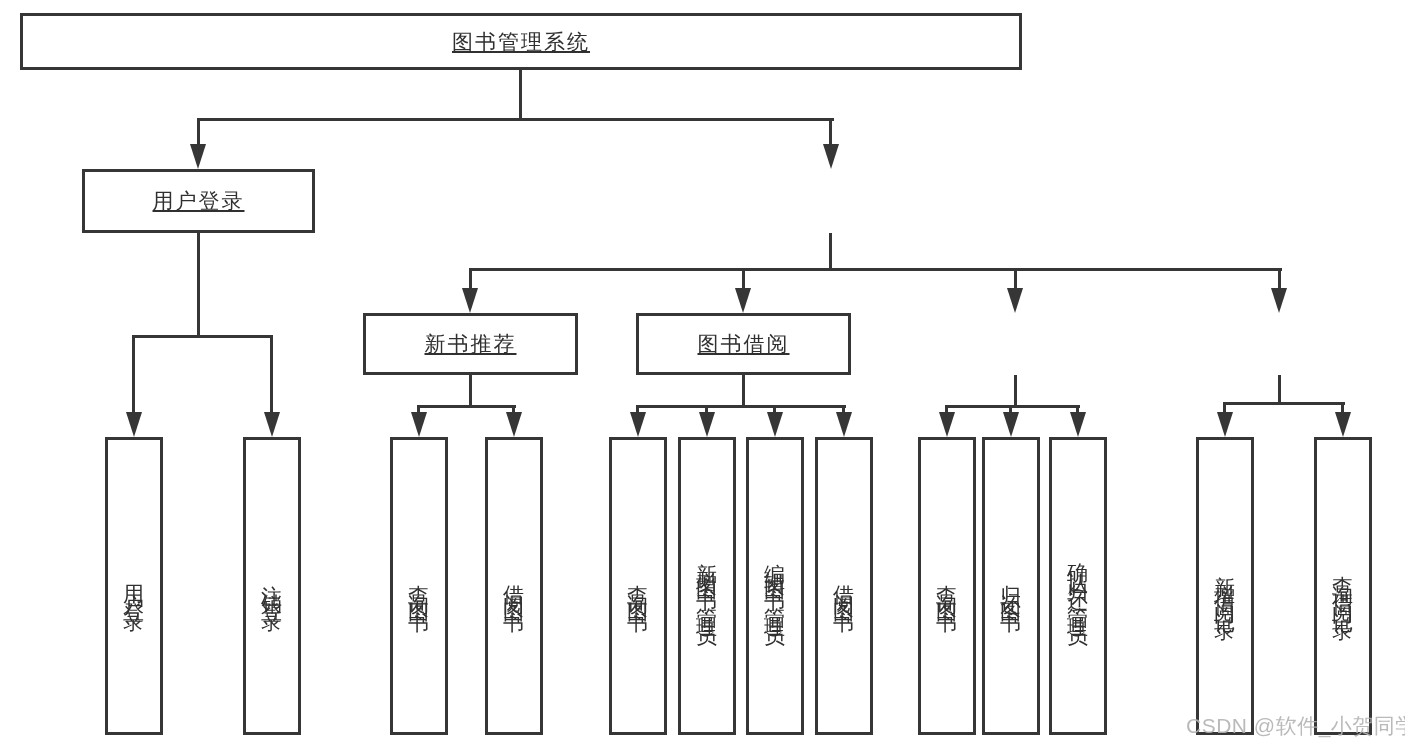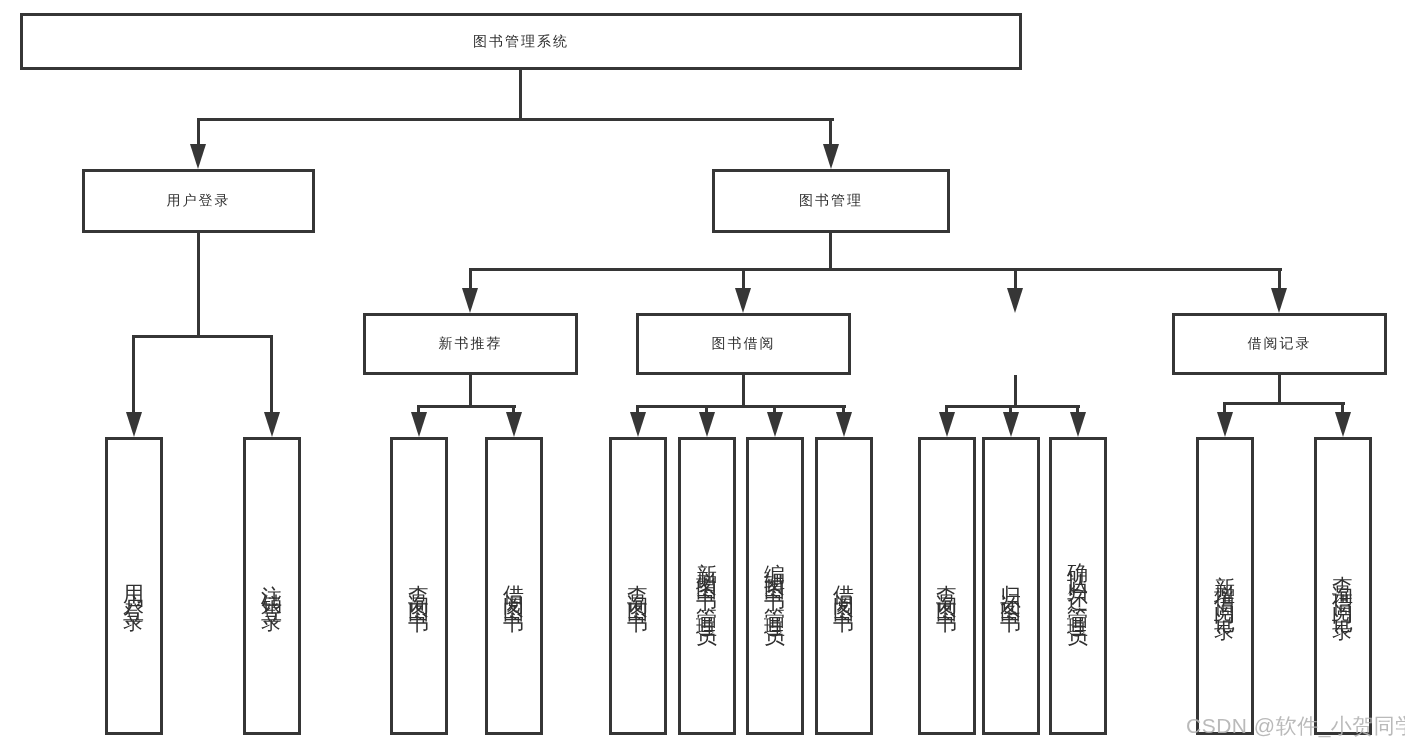--- a/index.html
+++ b/index.html
@@ -13,21 +13,21 @@
   .canvas{
     position:relative;width:1405px;height:747px;background:var(--background);
     overflow:hidden;color:var(--text);
   }
   .box{
     position:absolute;box-sizing:border-box;background:#ffffff;
     border:3px solid var(--line);
     display:flex;align-items:center;justify-content:center;
   }
   .hlabel{
-    font-size:14px;letter-spacing:2px;color:var(--text);white-space:nowrap;
+    font-size:21px;letter-spacing:2px;color:var(--text);white-space:nowrap;text-decoration:underline;
   }
   .vbox{width:58px;height:298px;}
   .vlabel{
     writing-mode:vertical-rl;text-orientation:mixed;
     font-size:21px;letter-spacing:9px;color:var(--text);line-height:1;
   }
   .vline{position:absolute;width:3px;background:var(--line);}
   .hline{position:absolute;height:3px;background:var(--line);}
   .arrowhead{
     position:absolute;width:0;height:0;
@@ -52,23 +52,20 @@
   <div class="vline" style="left:519px;top:70px;height:48px"></div>
   <div class="hline" style="left:197px;top:118px;width:637px"></div>
   <div class="vline" style="left:197px;top:118px;height:28px"></div>
   <div class="arrowhead" style="left:190px;top:144px"></div>
   <div class="vline" style="left:829px;top:118px;height:28px"></div>
   <div class="arrowhead" style="left:823px;top:144px"></div>
 
   <div class="box" style="left:82px;top:169px;width:233px;height:64px">
     <span class="hlabel">用户登录</span>
   </div>
-  <div class="box" style="left:712px;top:169px;width:238px;height:64px">
-    <span class="hlabel">图书管理</span>
-  </div>
 
   <div class="vline" style="left:197px;top:233px;height:102px"></div>
   <div class="hline" style="left:132px;top:335px;width:141px"></div>
   <div class="vline" style="left:132px;top:335px;height:78px"></div>
   <div class="arrowhead" style="left:126px;top:412px"></div>
   <div class="vline" style="left:270px;top:335px;height:78px"></div>
   <div class="arrowhead" style="left:264px;top:412px"></div>
 
   <div class="vline" style="left:829px;top:233px;height:35px"></div>
   <div class="hline" style="left:469px;top:268px;width:813px"></div>
@@ -79,23 +76,20 @@
   <div class="vline" style="left:1014px;top:268px;height:21px"></div>
   <div class="arrowhead" style="left:1007px;top:288px"></div>
   <div class="vline" style="left:1278px;top:268px;height:21px"></div>
   <div class="arrowhead" style="left:1271px;top:288px"></div>
 
   <div class="box" style="left:636px;top:313px;width:215px;height:62px">
     <span class="hlabel">图书借阅</span>
   </div>
   <div class="box" style="left:363px;top:313px;width:215px;height:62px">
     <span class="hlabel">新书推荐</span>
-  </div>
-  <div class="box" style="left:1172px;top:313px;width:215px;height:62px">
-    <span class="hlabel">借阅记录</span>
   </div>
 
   <div class="vline" style="left:469px;top:375px;height:30px"></div>
   <div class="hline" style="left:417px;top:405px;width:99px"></div>
   <div class="vline" style="left:417px;top:405px;height:10px"></div>
   <div class="arrowhead" style="left:411px;top:412px"></div>
   <div class="vline" style="left:512px;top:405px;height:10px"></div>
   <div class="arrowhead" style="left:506px;top:412px"></div>
 
   <div class="vline" style="left:742px;top:375px;height:30px"></div>

